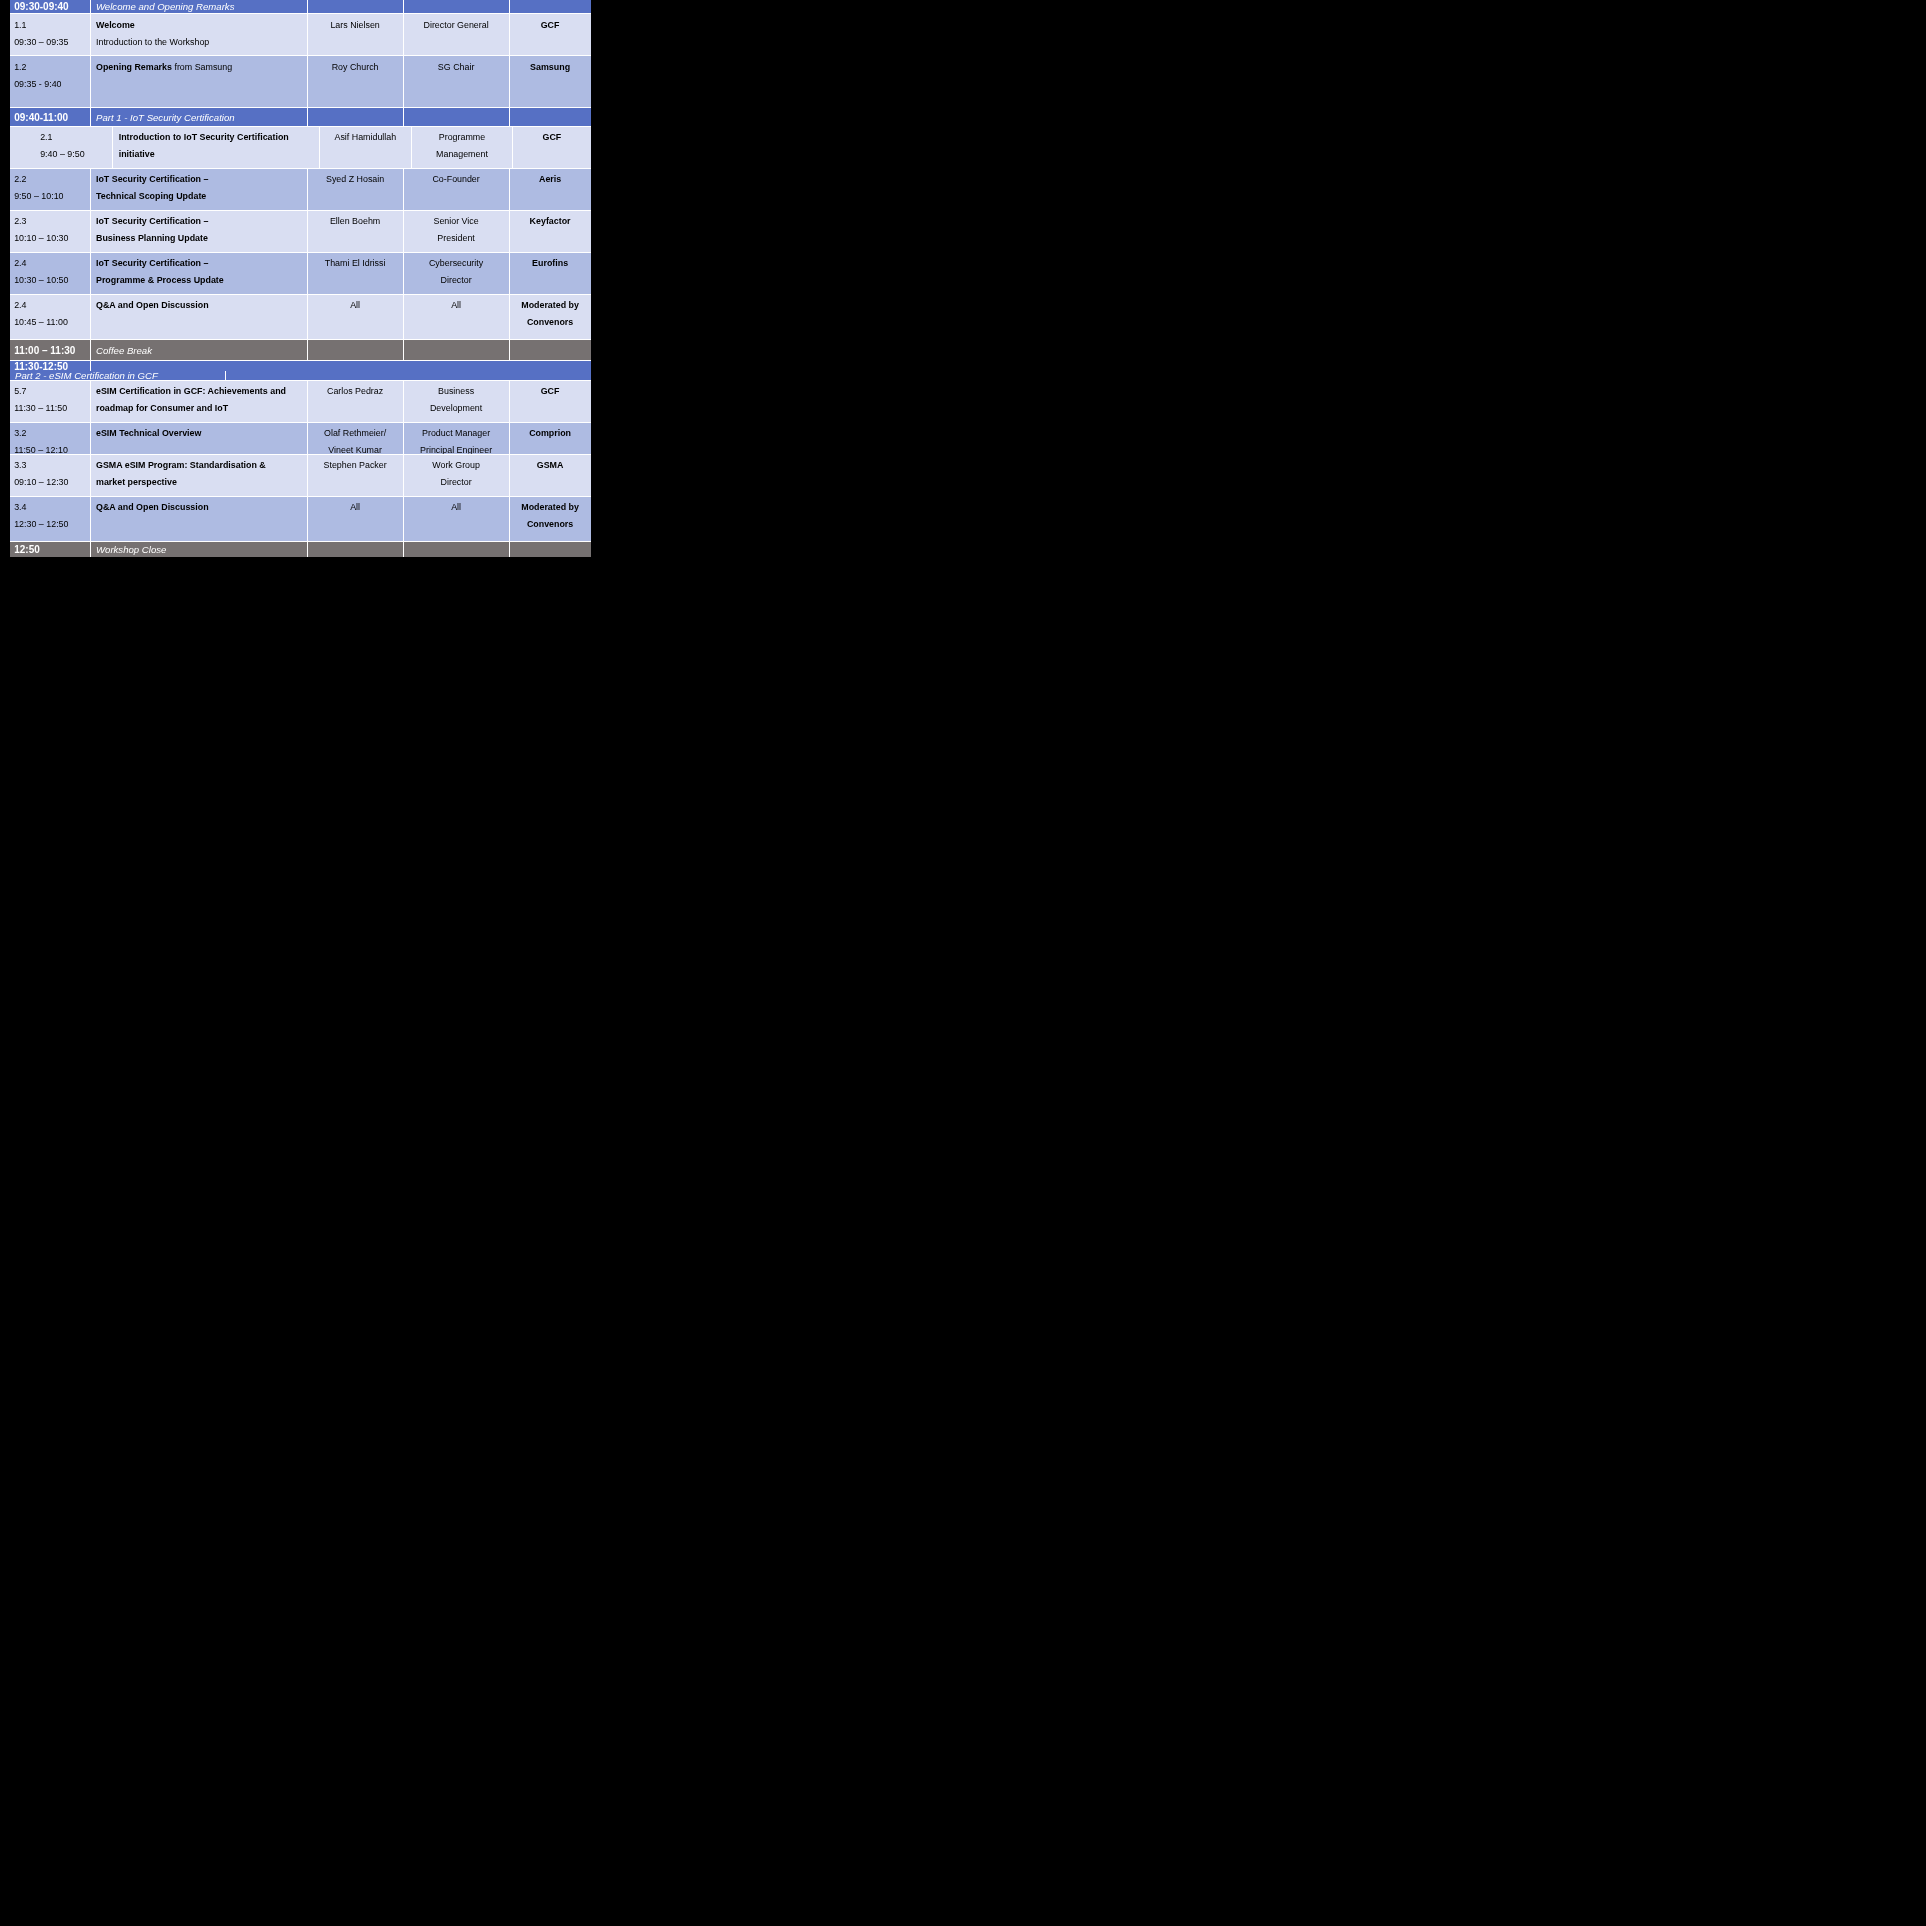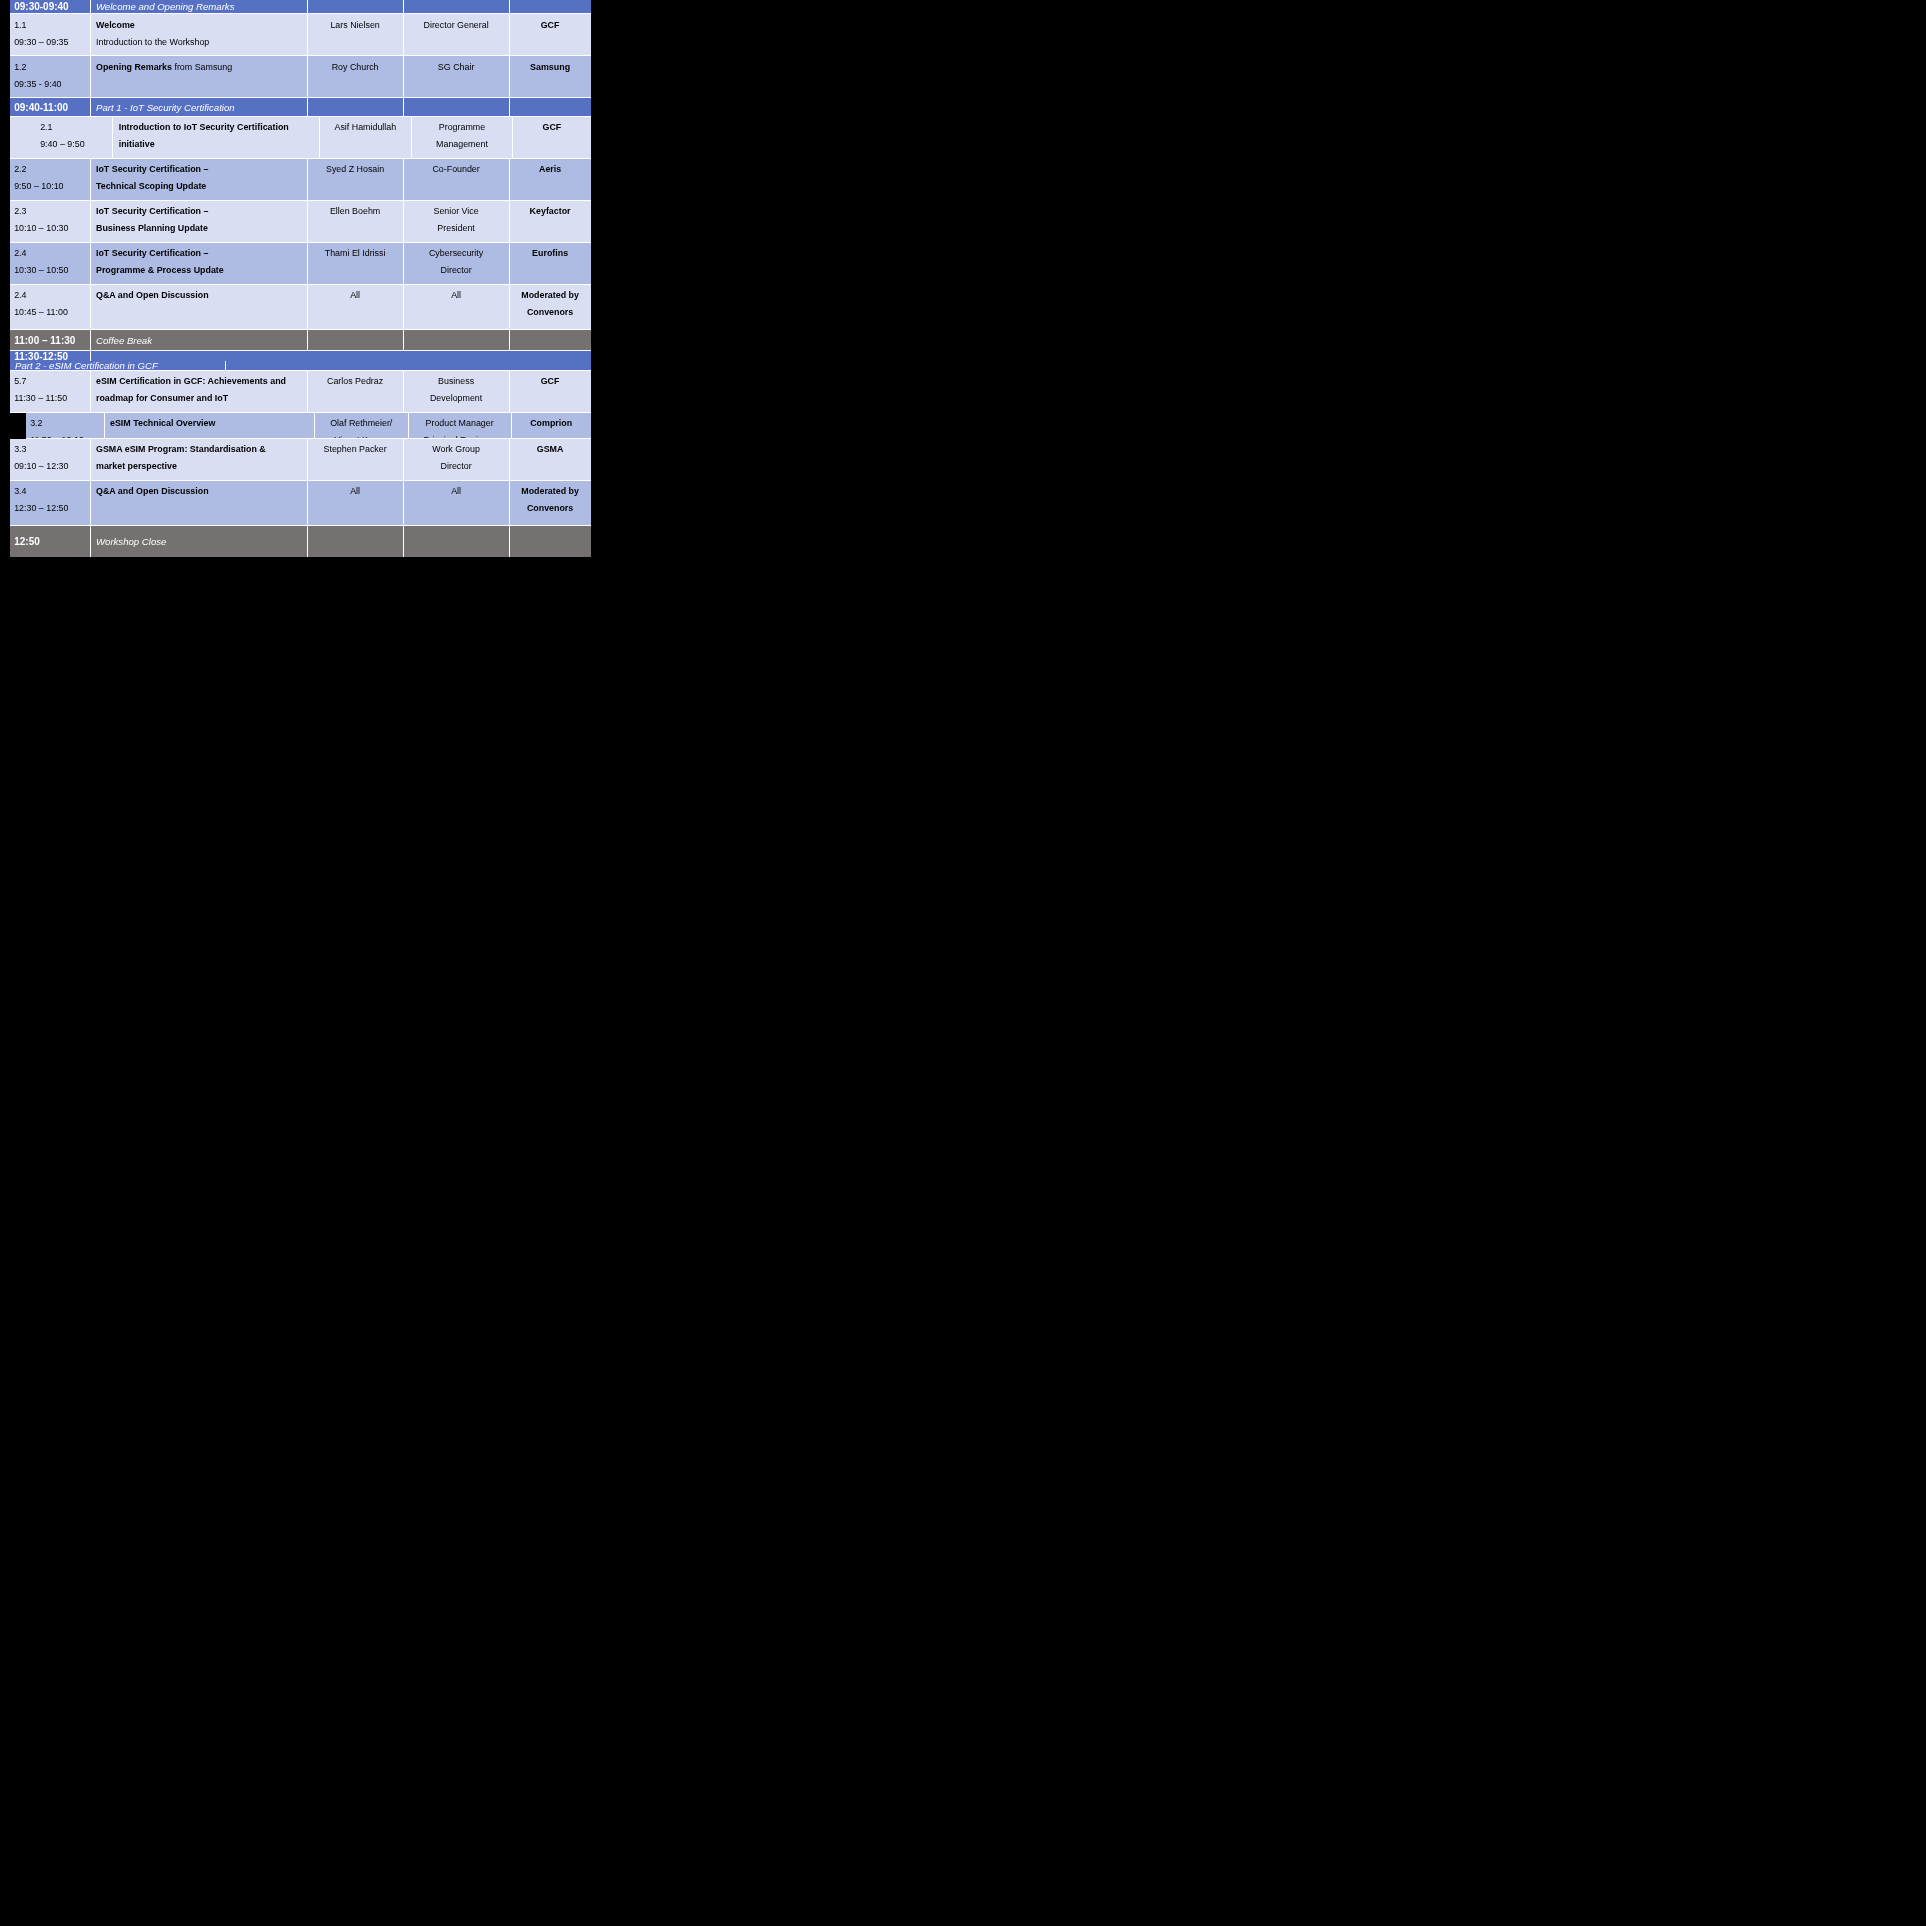--- a/index.html
+++ b/index.html
@@ -65,21 +65,21 @@
         <div class="cell c1">
           <div>1.1</div>
           <div>09:30 – 09:35</div>
         </div>
         <div class="cell c2"><span class="t-bold">Welcome</span><span class="t-rest">
 Introduction to the Workshop</span></div>
         <div class="cell c3">Lars Nielsen</div>
         <div class="cell c4">Director General</div>
         <div class="cell c5">GCF</div>
       </div>
-      <div class="row item dark" style="height: 42px;">
+      <div class="row item dark" style="height: 52px;">
         <div class="cell c1">
           <div>1.2</div>
           <div>09:35 - 9:40</div>
         </div>
         <div class="cell c2"><span class="t-bold">Opening Remarks</span><span class="t-rest"> from Samsung</span></div>
         <div class="cell c3">Roy Church</div>
         <div class="cell c4">SG Chair</div>
         <div class="cell c5">Samsung</div>
       </div>
       <div class="row section" style="height: 18.5px;">
@@ -166,21 +166,21 @@
           <div>5.7</div>
           <div>11:30 – 11:50</div>
         </div>
         <div class="cell c2"><span class="t-bold">eSIM Certification in GCF: Achievements and
 roadmap for Consumer and IoT</span></div>
         <div class="cell c3">Carlos Pedraz</div>
         <div class="cell c4">Business
 Development</div>
         <div class="cell c5">GCF</div>
       </div>
-      <div class="row item dark" style="height: 26px; margin-left: 16px;">
+      <div class="row item dark" style="height: 32px;">
         <div class="cell c1">
           <div>3.2</div>
           <div>11:50 – 12:10</div>
         </div>
         <div class="cell c2"><span class="t-bold">eSIM Technical Overview</span></div>
         <div class="cell c3">Olaf Rethmeier/
 Vineet Kumar</div>
         <div class="cell c4">Product Manager
 Principal Engineer</div>
         <div class="cell c5">Comprion</div>

